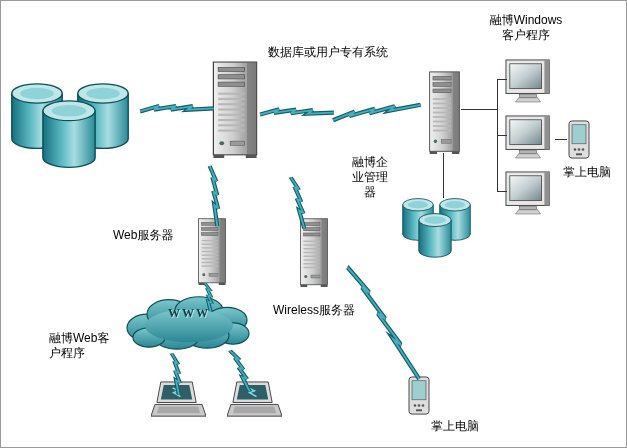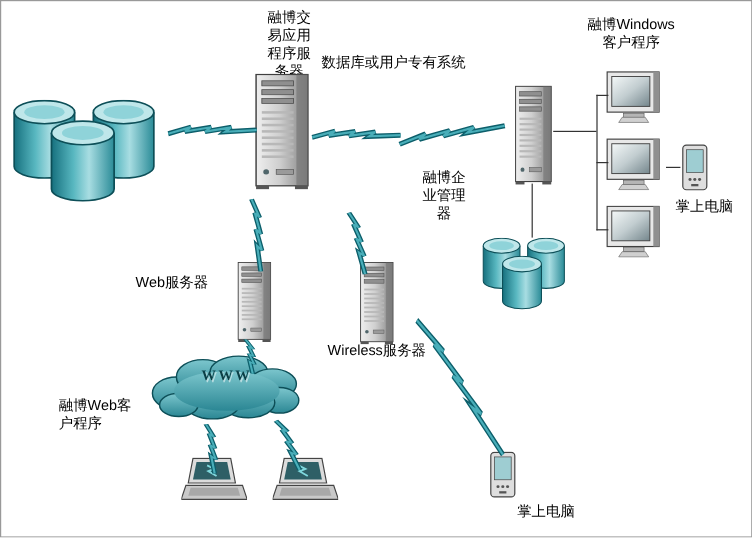--- a/index.html
+++ b/index.html
@@ -124,27 +124,26 @@
           <ellipse cx="114" cy="46" rx="16" ry="11"></ellipse>
           <ellipse cx="88" cy="48" rx="22" ry="13"></ellipse>
           <ellipse cx="58" cy="50" rx="22" ry="12"></ellipse>
           <ellipse cx="30" cy="50" rx="16" ry="10"></ellipse>
         </g>
         <ellipse cx="70" cy="38" rx="44" ry="17" fill="url(#grad-cloud)"></ellipse>
       </symbol>
     </defs>
   </svg>
 
-  <div class="label center" style="left:217px;top:6px;width:46px;">融博交易应用程序服务器</div>
   <div class="label center" style="left:264px;top:44px;width:126px;">数据库或用户专有系统</div>
   <div class="label center" style="left:484px;top:12px;width:82px;">融博Windows客户程序</div>
   <div class="label nowrap" style="left:562px;top:164px;">掌上电脑</div>
-  <div class="label center" style="left:349px;top:140px;width:40px;">融博企业管理器</div>
+  <div class="label center" style="left:349px;top:154px;width:40px;">融博企业管理器</div>
   <div class="label nowrap" style="left:112px;top:227px;">Web服务器</div>
-  <div class="label nowrap" style="left:272px;top:284px;">Wireless服务器</div>
+  <div class="label nowrap" style="left:272px;top:302px;">Wireless服务器</div>
   <div class="label" style="left:36px;top:330px;width:66px;margin-left:12px;">融博Web客户程序</div>
   <div class="label nowrap" style="left:430px;top:418px;">掌上电脑</div>
 
   <svg class="node" style="left:8px;top:82px;width:56px;height:68px;">
       <use href="#sym-cylinder"></use>
     </svg>
   <svg class="node" style="left:74px;top:82px;width:56px;height:68px;">
       <use href="#sym-cylinder"></use>
     </svg>
   <svg class="node" style="left:39px;top:99px;width:58px;height:70px;">

